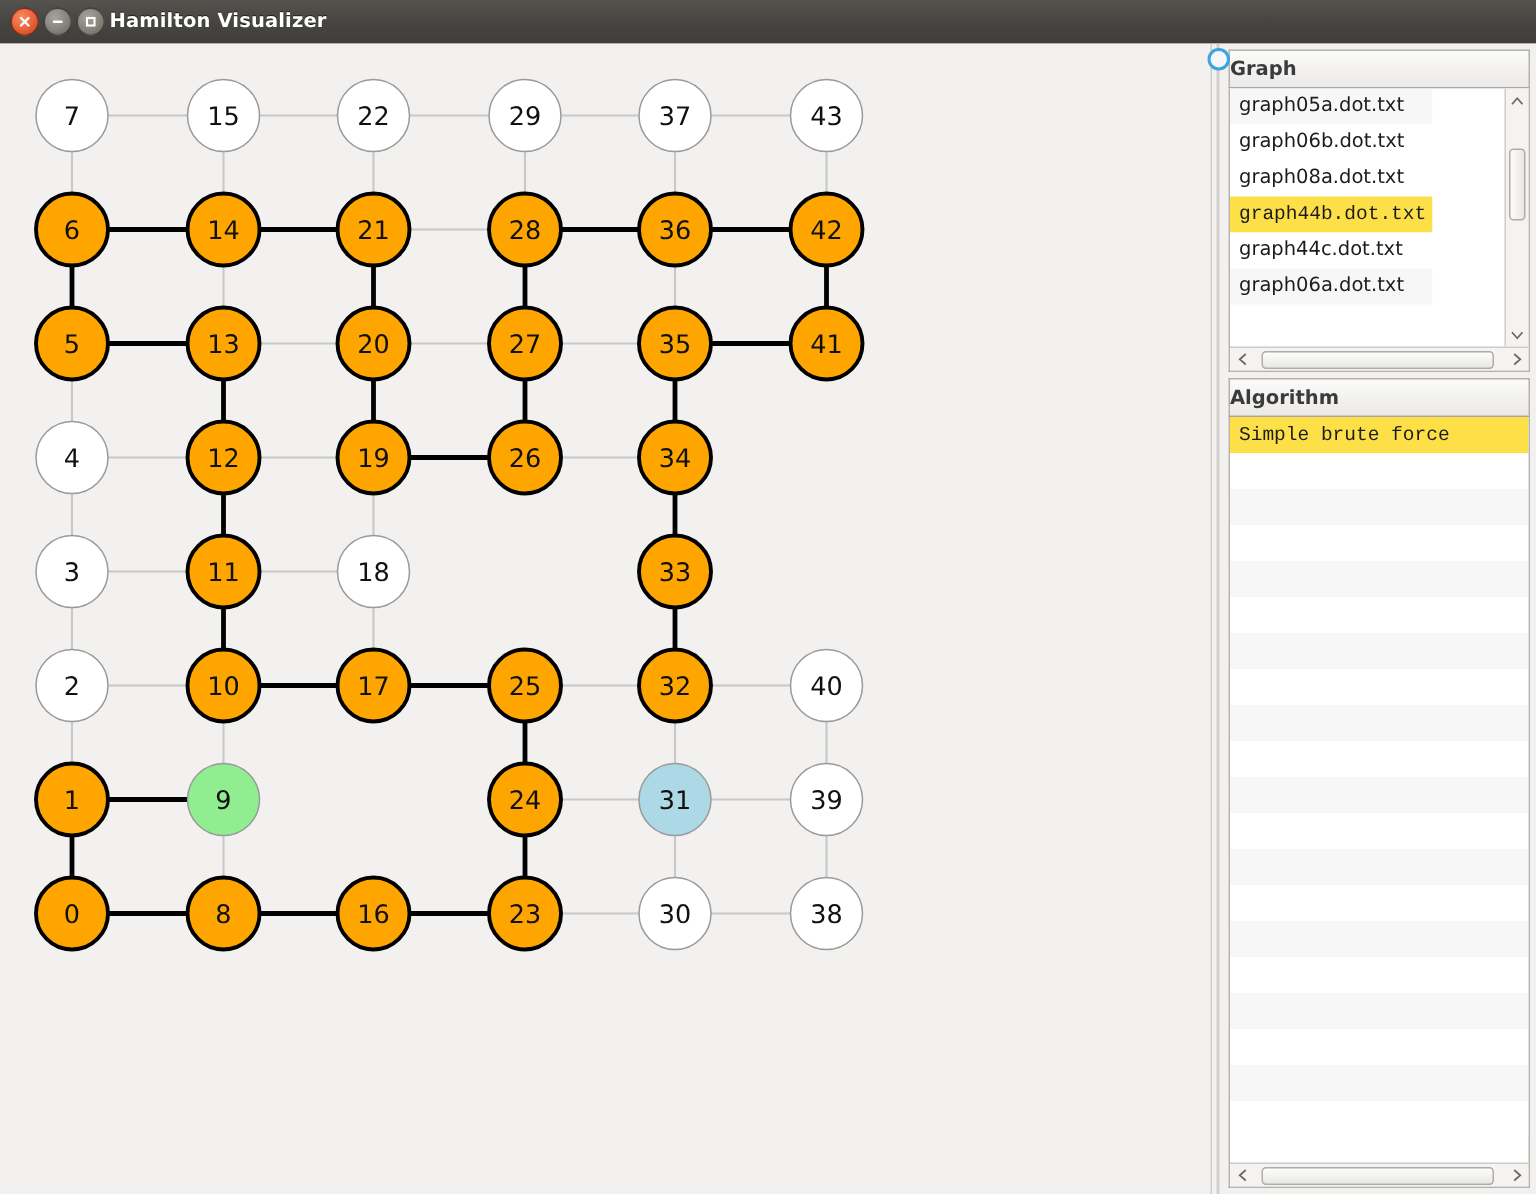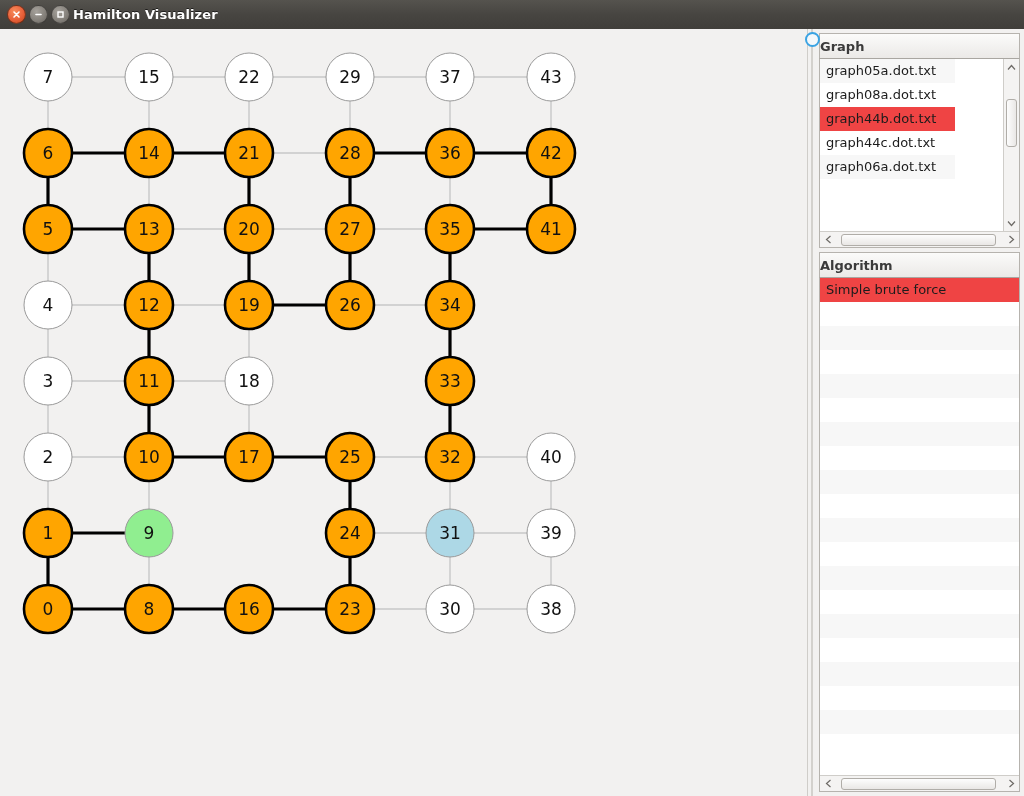--- a/index.html
+++ b/index.html
@@ -130,21 +130,21 @@
     font-size: 13px;
     color: #1c1c1c;
     padding: 3px 6px 4px 6px;
     line-height: 17px;
     height: 24px;
     white-space: nowrap;
     overflow: hidden;
   }
   .row.alt   { background: #f7f7f7; }
   .row.plain { background: #ffffff; }
-  .row.sel   { background: #ef4444; }
+  .row.sel   { background: #fde047; font-family: Liberation Mono, monospace; }
   
   #graph-list-wrap {
     flex: 0 0 auto;
     display: flex;
     height: 172px;
     gap: 48px;
   }
   #graph-rows { width: calc(100% - 16px); }
   .vscroll {
     width: 16px;
@@ -554,20 +554,21 @@
     </div>
 
     <div id="side">
       <div id="side-inner">
 
         <div class="panel-head">Graph</div>
         <div class="listbox" style="flex:0 0 auto;">
           <div id="graph-list-wrap">
             <div class="rows" id="graph-rows">
                 <div class="row alt">graph05a.dot.txt</div>
+                <div class="row plain">graph06b.dot.txt</div>
                 <div class="row plain">graph08a.dot.txt</div>
                 <div class="row sel">graph44b.dot.txt</div>
                 <div class="row plain">graph44c.dot.txt</div>
                 <div class="row alt">graph06a.dot.txt</div>
               </div>
             <div class="vscroll">
               <div class="track"></div>
               <div class="arrow">
                 <svg width="9" height="7" viewBox="0 0 9 7">
                     <path d="M1 5.5 L4.5 1.5 L8 5.5" fill="none" stroke="#6d6a66" stroke-width="1.2"></path>

